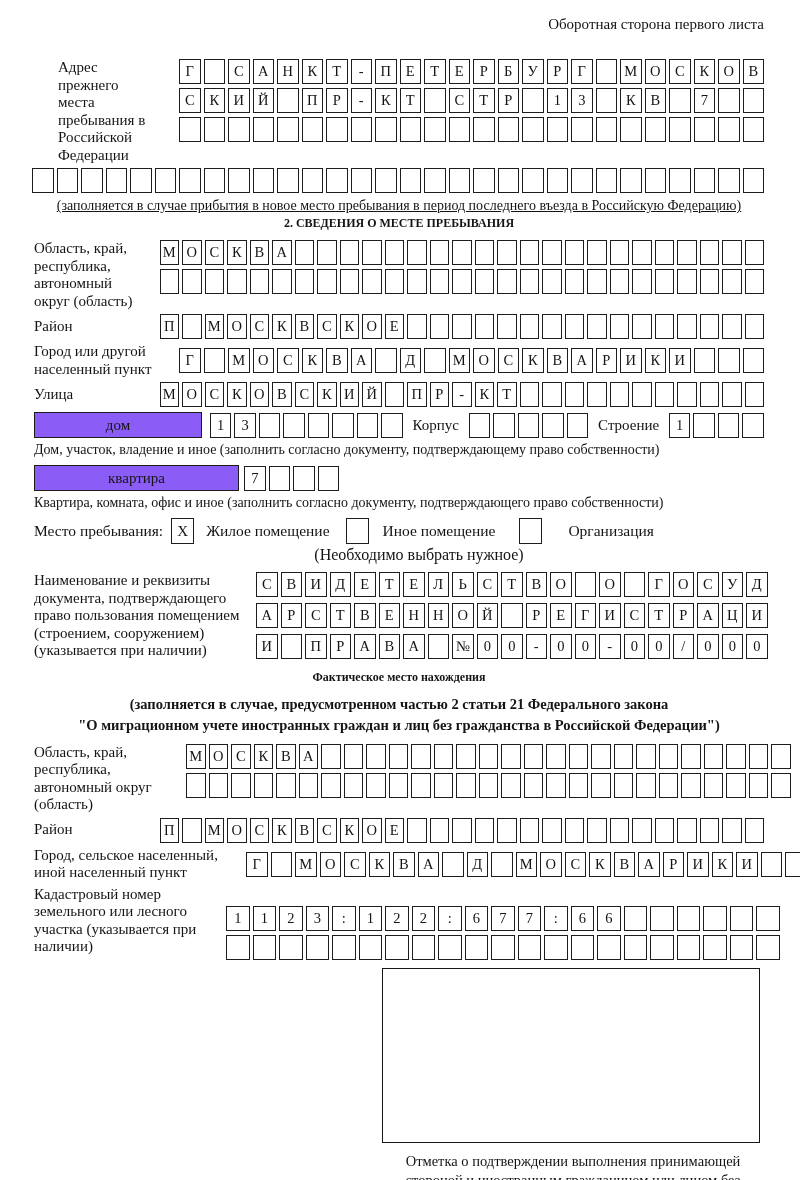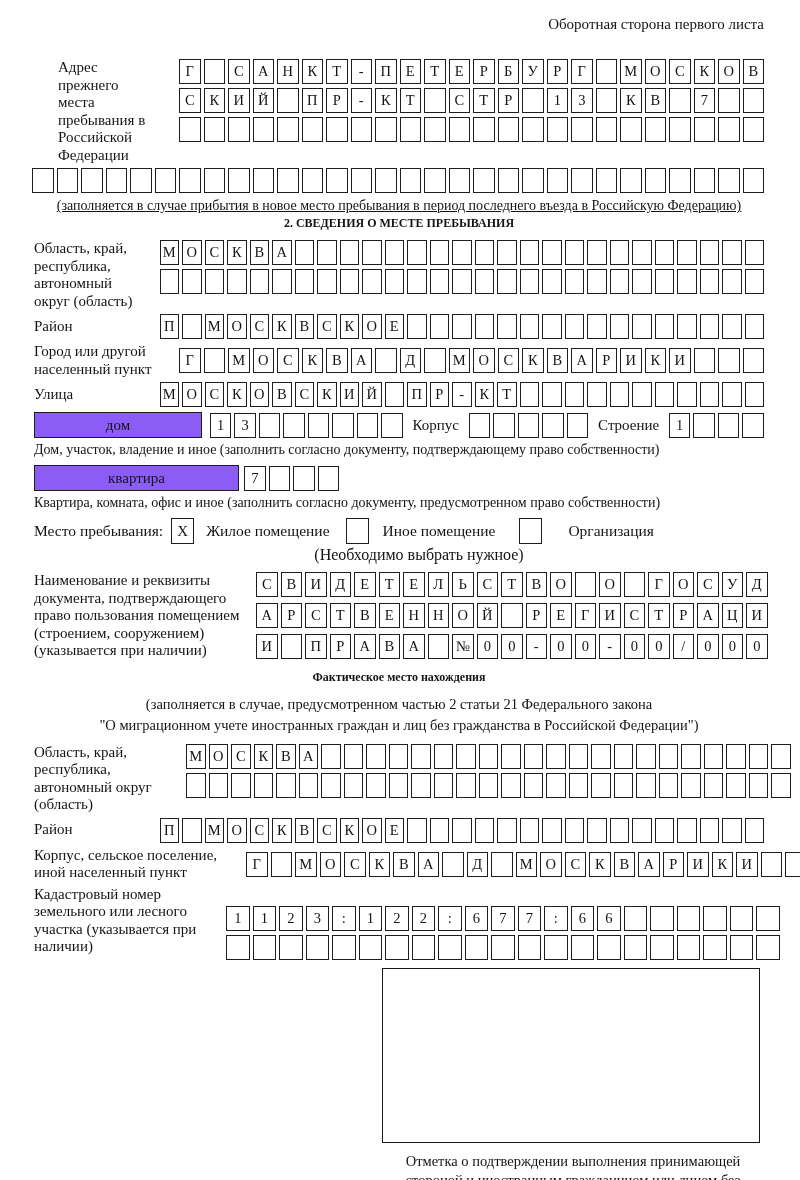--- a/index.html
+++ b/index.html
@@ -52,21 +52,21 @@
   .cap { font-size: 14px; line-height: 17px; margin: 3px 0 7px; }
   .kv-row { display: flex; align-items: center; gap: 5px; margin-bottom: 2px; }
 
   .stay-row { display: flex; align-items: center; font-size: 15.5px; margin: 6px 0 2px; }
   .chk {
     width: 23px; height: 26px; border: 1.6px solid #1d1d1d; background:#fff;
     display: flex; align-items: center; justify-content: center; font-size: 15px;
   }
   .choose-note { text-align: center; font-size: 16px; padding-left: 40px; margin-bottom: 8px; }
 
-  .fact-note { text-align: center; font-size: 14.5px; line-height: 21px; margin-bottom: 8px; }
+  .fact-note { text-align: center; font-size: 14.5px; line-height: 21px; margin-bottom: 8px; font-weight: bold; }
 
   .stamp-wrap { margin-left: auto; width: 382px; margin-top: 8px; }
   .stamp-box { width: 378px; height: 175px; border: 1.9px solid #161616; background:#fff; }
   .stamp-cap { text-align: center; font-size: 14.5px; line-height: 19px; margin-top: 9px; }
 </style>
 </head>
 <body>
 
 <div class="sheet">
 
@@ -389,21 +389,21 @@
 
   <div class="kv-row">
     <div class="wbox kv">квартира</div>
     <div class="cellrow left cw21">
         <span class="cell">7</span>
         <span class="cell"></span>
         <span class="cell"></span>
         <span class="cell"></span>
       </div>
   </div>
-  <div class="cap">Квартира, комната, офис и иное (заполнить согласно документу, предусмотренном право собственности)</div>
+  <div class="cap">Квартира, комната, офис и иное (заполнить согласно документу, подтверждающего право собственности)</div>
 
   <div class="stay-row">
     <span>Место пребывания:</span>
     <span class="chk" style="margin-left:8px;">X</span>
     <span style="margin-left:12px;">Жилое помещение</span>
     <span class="chk" style="margin-left:16px;"></span>
     <span style="margin-left:14px;">Иное помещение</span>
     <span class="chk" style="margin-left:24px;"></span>
     <span style="margin-left:26px;">Организация</span>
   </div>
@@ -583,21 +583,21 @@
           <span class="cell"></span>
           <span class="cell"></span>
           <span class="cell"></span>
           <span class="cell"></span>
           <span class="cell"></span>
         </div>
     </div>
   </div>
 
   <div class="field" style="align-items:center;">
-    <div class="flabel lbl-city2">Корпус, сельское поселение, иной населенный пункт</div>
+    <div class="flabel lbl-city2">Город, сельское населенный, иной населенный пункт</div>
     <div class="gridcol">
       <div class="cellrow cw21">
           <span class="cell">Г</span>
           <span class="cell"></span>
           <span class="cell">М</span>
           <span class="cell">О</span>
           <span class="cell">С</span>
           <span class="cell">К</span>
           <span class="cell">В</span>
           <span class="cell">А</span>

